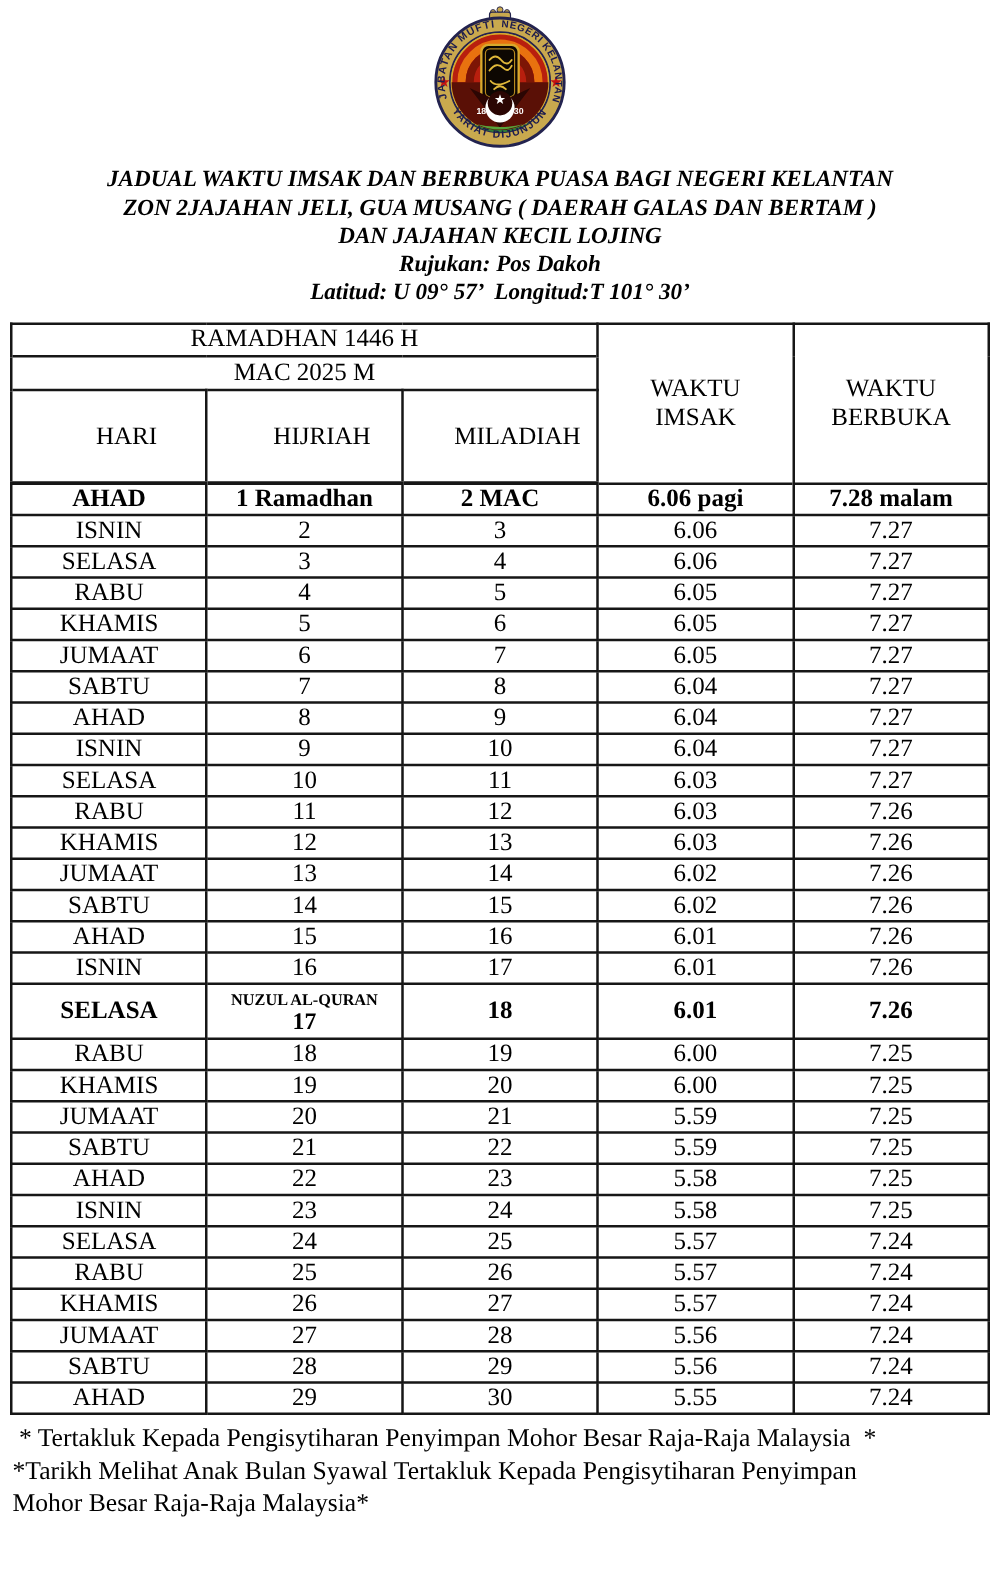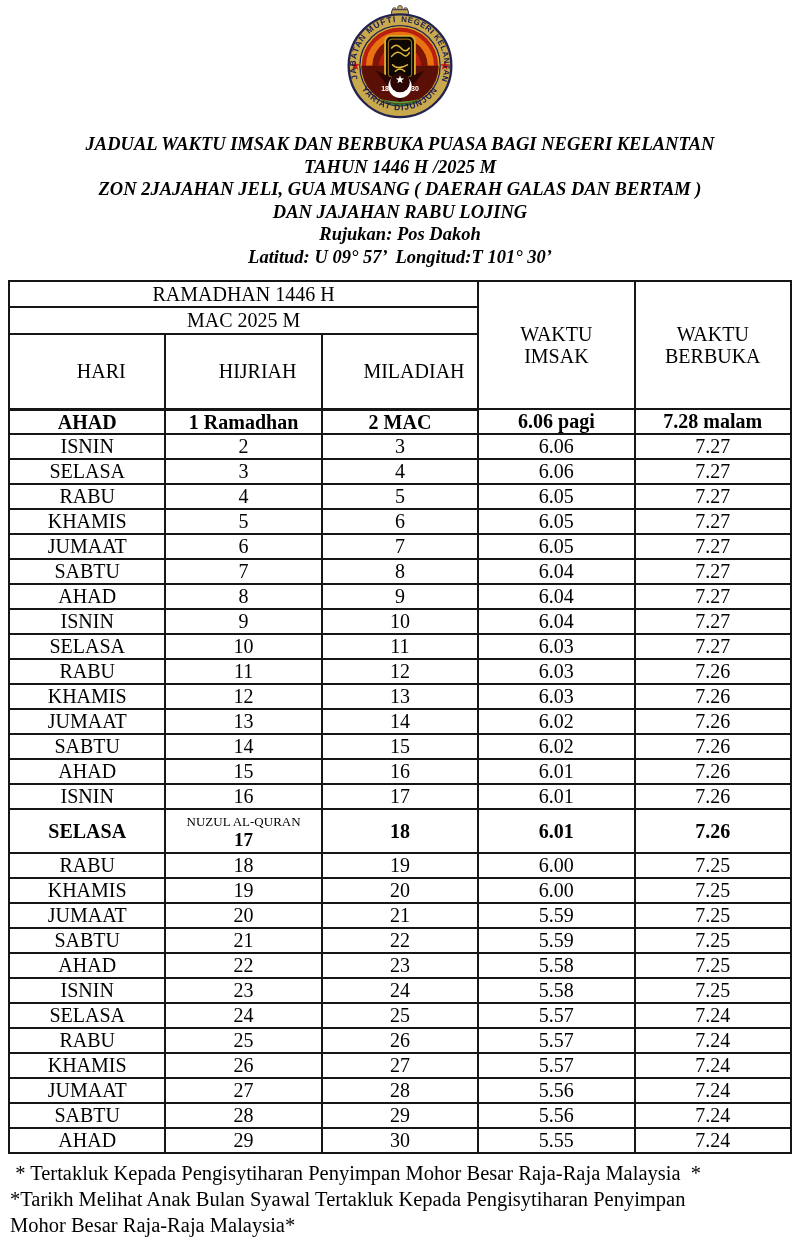--- a/index.html
+++ b/index.html
@@ -20,21 +20,21 @@
   }
   tr.h1{height:26px;} tr.h1 td{border-bottom-width:1px;}
   tr.h2{height:27px;} tr.h2 td{border-bottom-width:1px;border-radius:13px;}
   tr.h3{height:75px;} tr.h3 td{border-bottom-width:3px;padding-left:28px;}
   .hcell{font-weight:normal;font-size:20.5px;white-space:pre-line;}
   .top-align{vertical-align:top;padding-top:2px;}
   .lift{padding-bottom:22px;}
   tr.data-row{height:25px;}
   tr.tall{height:44px;}
   tr.bold td{font-weight:bold;}
-  .note{font-size:13px;font-weight:normal;line-height:1.15;padding-top:3px;}
+  .note{font-size:13px;font-weight:bold;line-height:1.15;padding-top:3px;}
   .note-num{font-size:19px;line-height:1.05;}
   .footer{margin:6px 10px 0 10px;font-size:20.5px;line-height:26px;}
   .foot-line{white-space:pre-wrap;}
 </style>
 </head>
 <body>
 
 <div class="page">
 
   <div class="logo-wrap">
@@ -90,23 +90,22 @@
         <textPath href="#arcR" startOffset="50%" text-anchor="middle">NEGERI KELANTAN</textPath>
       </text>
       <text font-size="9" font-weight="bold" fill="#1B1B4E" letter-spacing="1.2" font-family="Liberation Sans, sans-serif">
         <textPath href="#arcB" startOffset="50%" text-anchor="middle">SYARIAT DIJUNJUNG</textPath>
       </text>
     </svg>
   </div>
 
   <div class="titles">
     <div class="title-line">JADUAL WAKTU IMSAK DAN BERBUKA PUASA BAGI NEGERI KELANTAN</div>
-    <div class="title-line">TAHUN 1446 H /2025 M</div>
     <div class="title-line">ZON 2JAJAHAN JELI, GUA MUSANG ( DAERAH GALAS DAN BERTAM )</div>
-    <div class="title-line">DAN JAJAHAN RABU LOJING</div>
+    <div class="title-line">DAN JAJAHAN KECIL LOJING</div>
     <div class="title-line">Rujukan: Pos Dakoh</div>
     <div class="title-line">Latitud: U 09° 57’  Longitud:T 101° 30’</div>
   </div>
 
   <table class="jadual">
     <colgroup>
       <col style="width:20%">
         <col style="width:20%">
         <col style="width:20%">
         <col style="width:20%">

